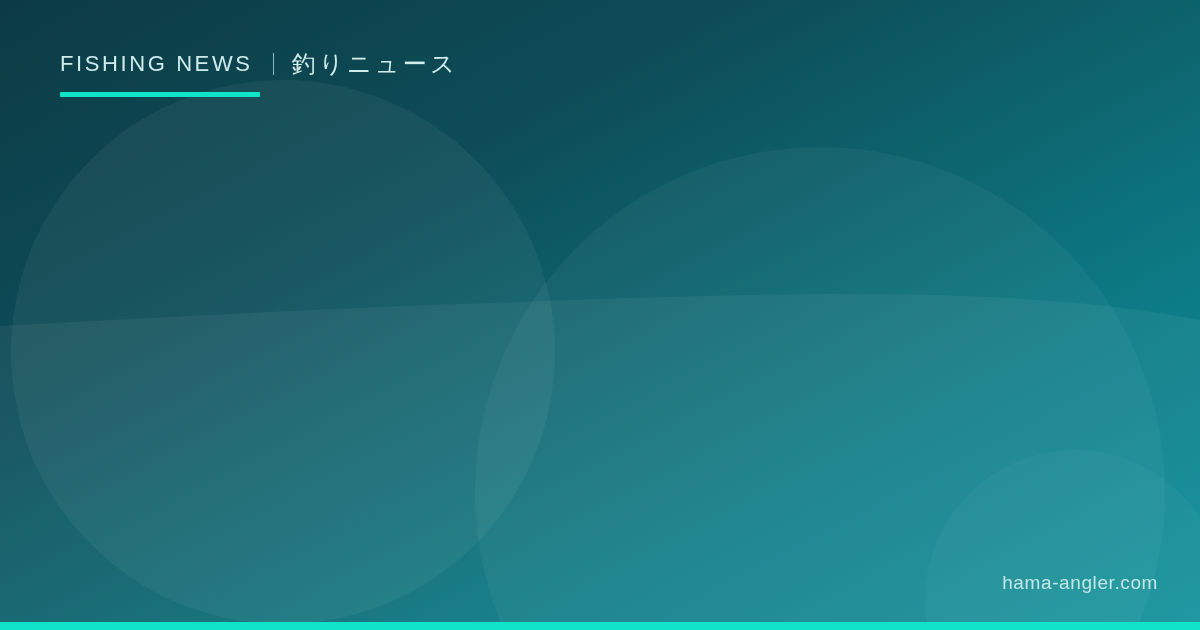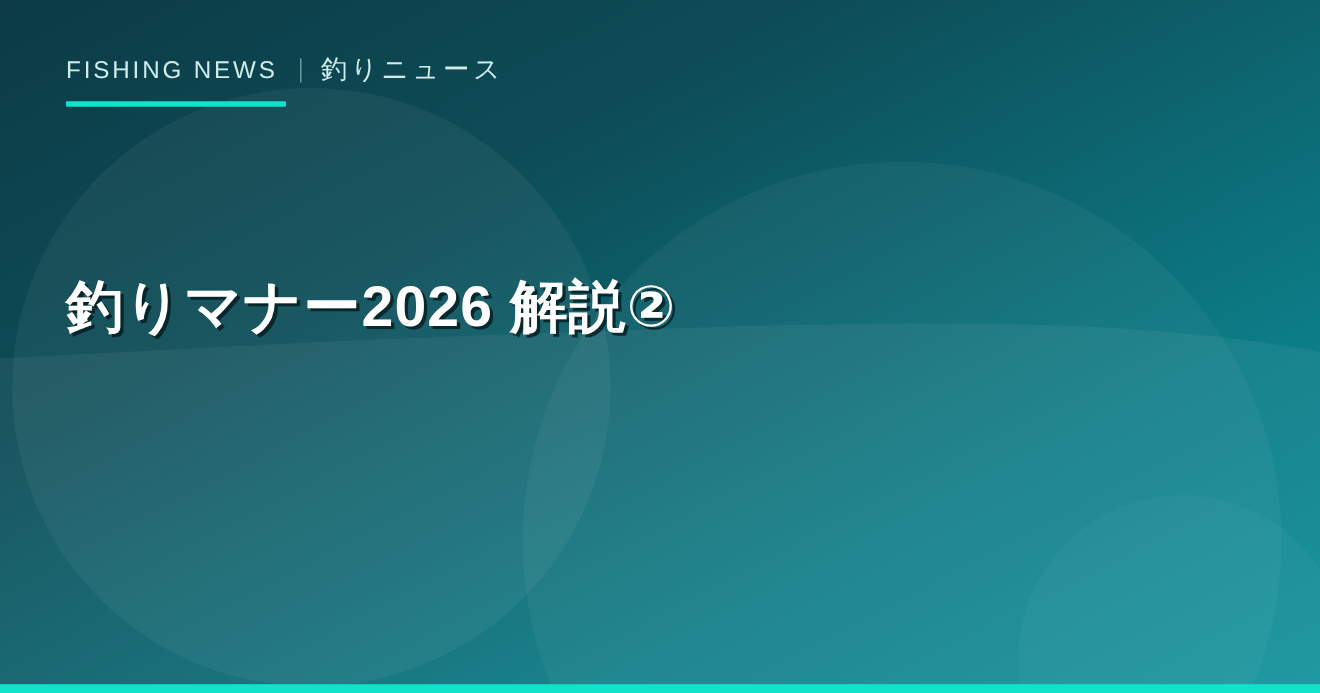--- a/index.html
+++ b/index.html
@@ -137,20 +137,18 @@
 
   <div class="eyebrow-block">
     <div class="eyebrow-row">
       <span class="eyebrow-kicker">FISHING NEWS</span>
       <span class="eyebrow-sep"></span>
       <span class="eyebrow-sub">釣りニュース</span>
     </div>
     <div class="eyebrow-rule"></div>
   </div>
 
-  <div class="title-block">
-    <h1 class="og-title">釣りマナー2026 解説②</h1>
-  </div>
 
+  <div class="footer-domain">hama-angler.com</div>
 
   <div class="accent-bar"></div>
 
 </div>
 
 </body></html>

